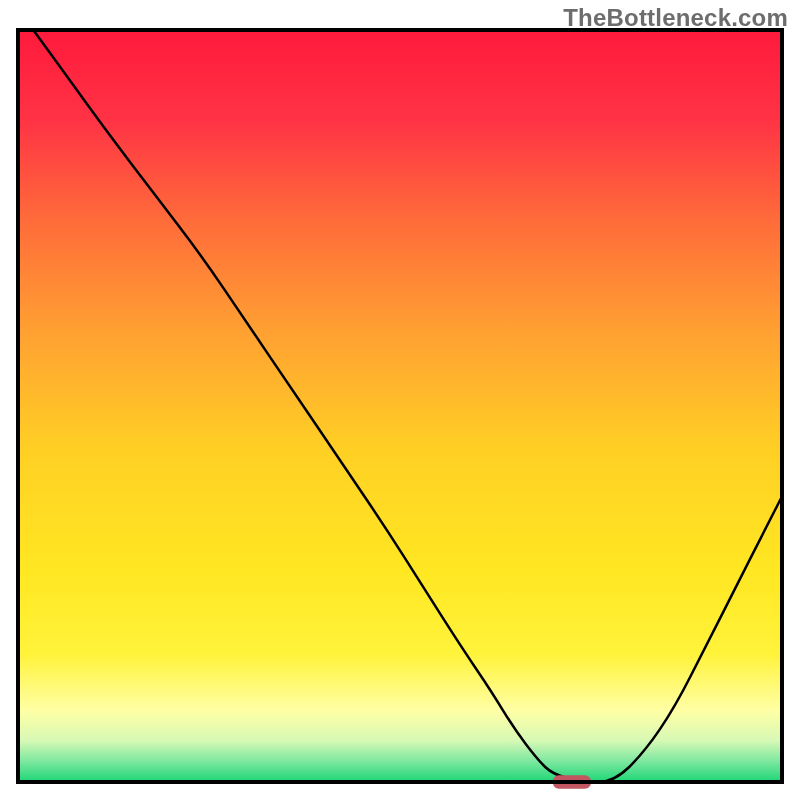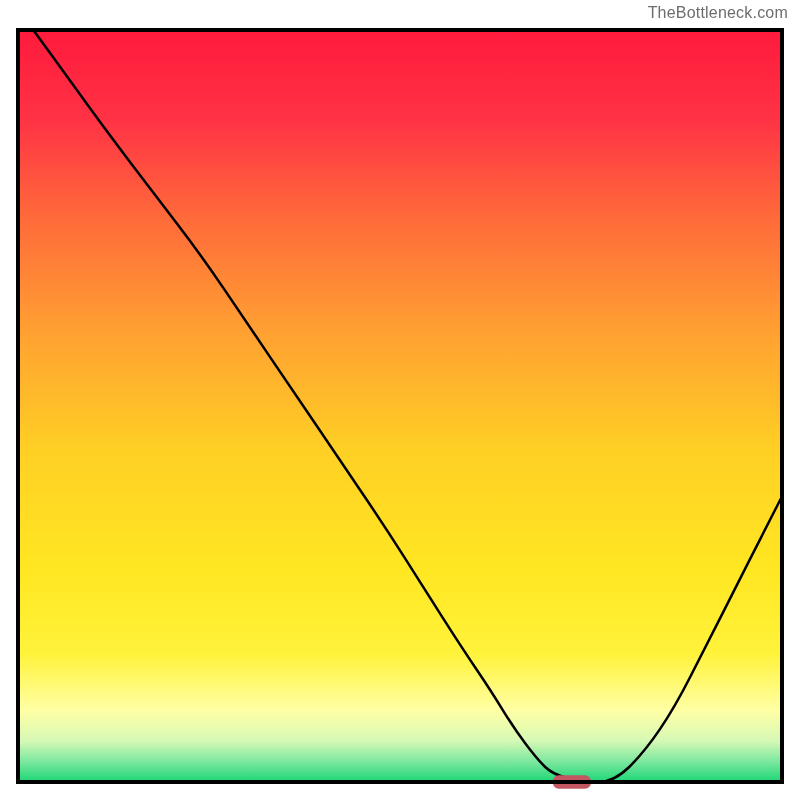--- a/index.html
+++ b/index.html
@@ -13,22 +13,22 @@
   .stage {
     position: relative;
     width: 800px;
     height: 800px;
   }
   .watermark {
     position: absolute;
     top: 4px;
     right: 12px;
     font-family: Arial, Helvetica, sans-serif;
-    font-size: 16px;
-    font-weight: 400;
+    font-size: 24px;
+    font-weight: 700;
     color: #6d6d6d;
     letter-spacing: 0.2px;
     user-select: none;
   }
   svg.chart {
     position: absolute;
     left: 0;
     top: 0;
     width: 800px;
     height: 800px;

